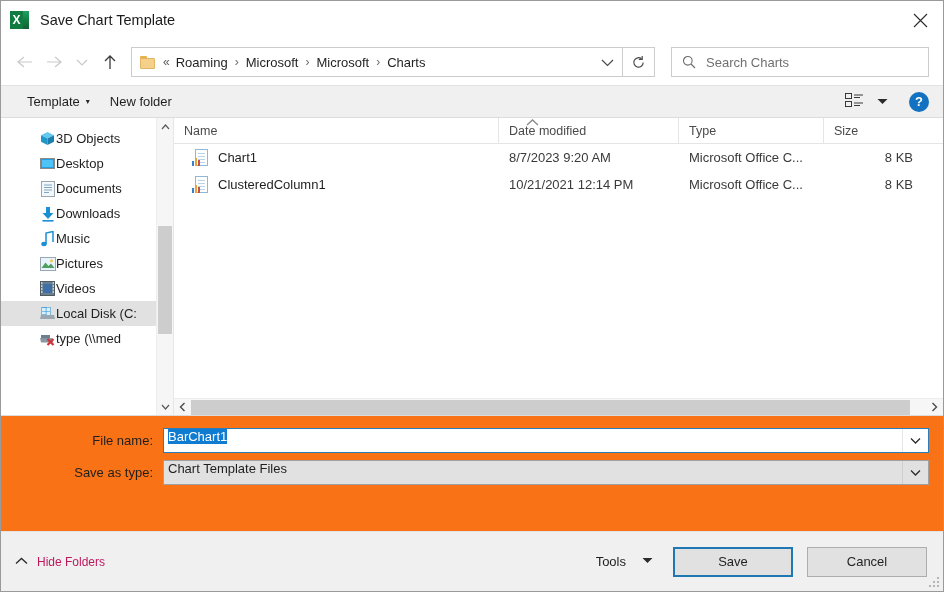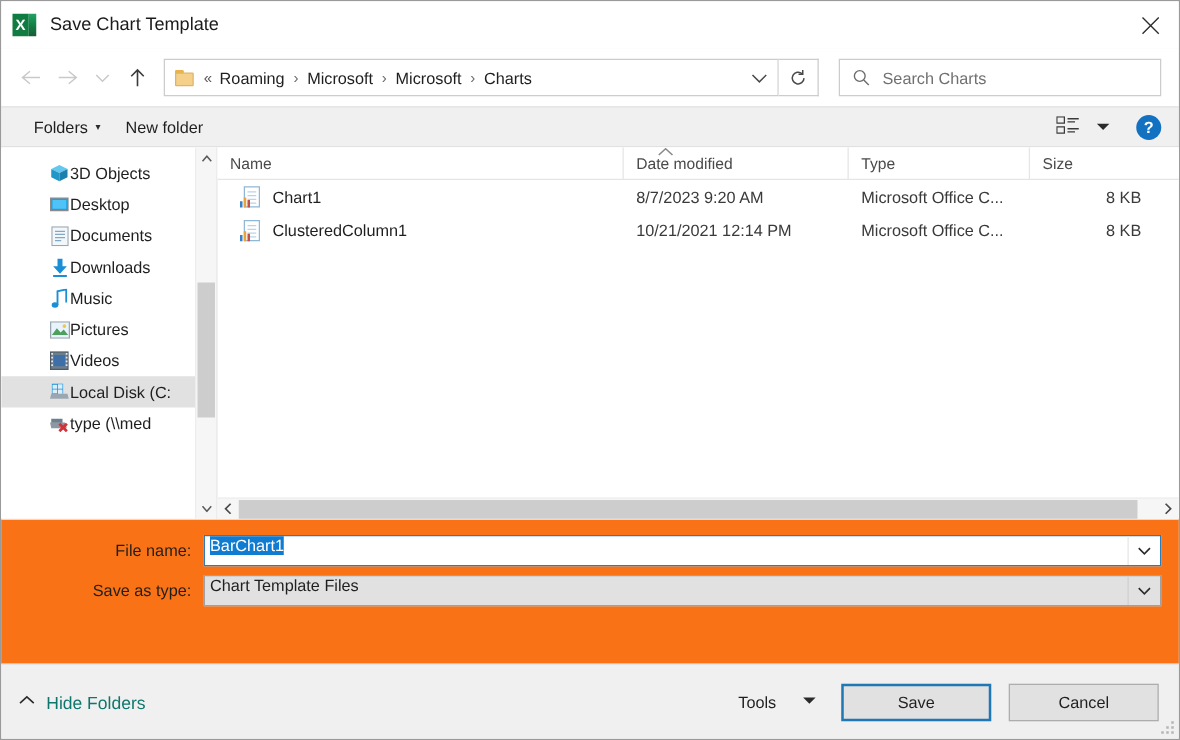--- a/index.html
+++ b/index.html
@@ -252,24 +252,24 @@
   .combo.readonly .combo-caret { border-left: 1px solid #cfcfcf; }
 
   
   .footer {
     flex: 0 0 60px; background: #f0f0f0;
     border-top: 1px solid #e3e3e3;
     display: flex; align-items: center;
     padding: 0 16px 0 14px;
     position: relative;
   }
-  .hide-folders { display: flex; align-items: center; gap: 9px; font-size: 14px; color: #0f766e; }
+  .hide-folders { display: flex; align-items: center; gap: 9px; font-size: 12px; color: #be185d; }
   .hf-chev { font-size: 10px; color: #333; }
   .footer-right { margin-left: auto; display: flex; align-items: center; gap: 14px; }
-  .tools { display: flex; align-items: center; gap: 21px; font-size: 13px; color: #1f1f1f; padding-right: 6px; }
+  .tools { display: flex; align-items: center; gap: 16px; font-size: 13px; color: #1f1f1f; padding-right: 6px; }
   .tools-caret { font-size: 8px; color: #2b2b2b; }
   .btn {
     width: 120px; height: 30px;
     display: flex; align-items: center; justify-content: center;
     font-size: 13px; color: #1f1f1f;
     background: #e1e1e1; border: 1px solid #adadad;
   }
   .btn.primary { border: 2px solid #1f77b4; background: #e1e1e1; }
   .grip { position: absolute; right: 3px; bottom: 3px; width: 11px; height: 11px; }
   .grip i { position: absolute; width: 2px; height: 2px; background: #b5b5b5; }
@@ -348,21 +348,21 @@
             <circle cx="5.8" cy="5.8" r="4.3" stroke="currentColor" stroke-width="1.1" fill="none"></circle>
             <path d="M9 9 L13 13" stroke="currentColor" stroke-width="1.1"></path>
           </svg>
       </span>
       <span class="search-ph">Search Charts</span>
     </div>
   </div>
 
   <div class="cmdbar">
     <div class="cmd-item">
-      <span>Folders</span>
+      <span>Template</span>
       <span class="cmd-caret">▾</span>
     </div>
     <div class="cmd-item">
       <span>New folder</span>
     </div>
     <div class="cmd-right">
       <div class="layout-ico">
         <svg width="19" height="17" viewBox="0 0 19 17">
           <rect x="0.5" y="0.5" width="6" height="5" stroke="#3a3a3a" stroke-width="1" fill="none"></rect>
           <rect x="0.5" y="8.5" width="6" height="5" stroke="#3a3a3a" stroke-width="1" fill="none"></rect>

